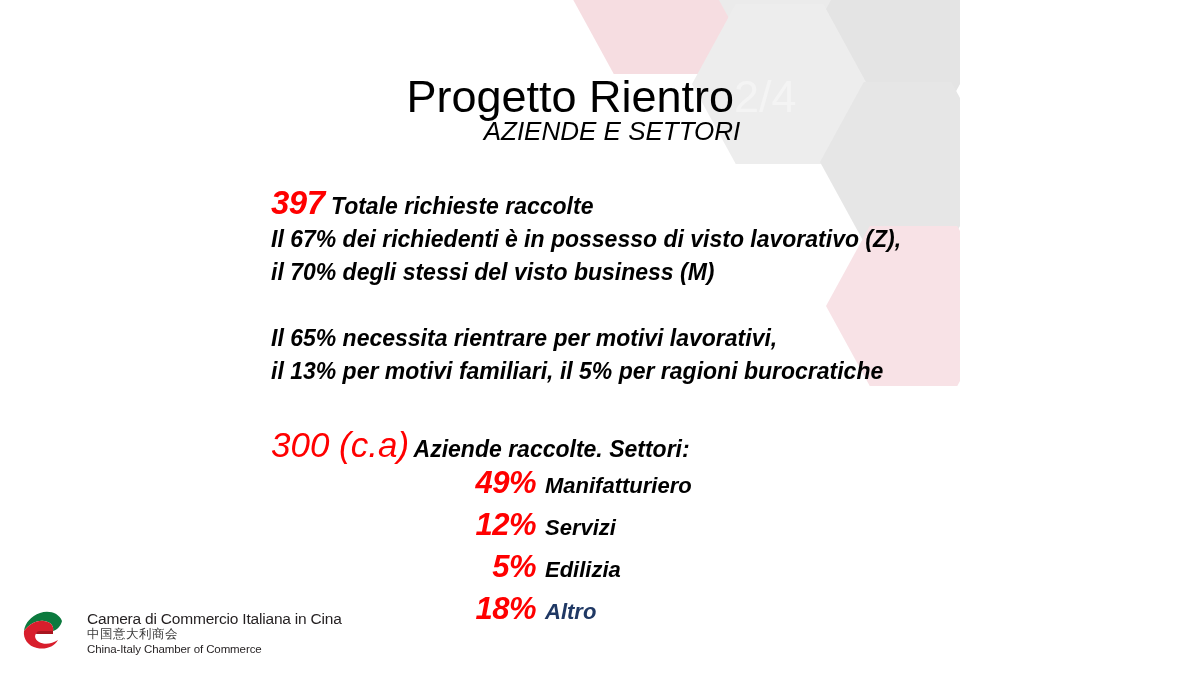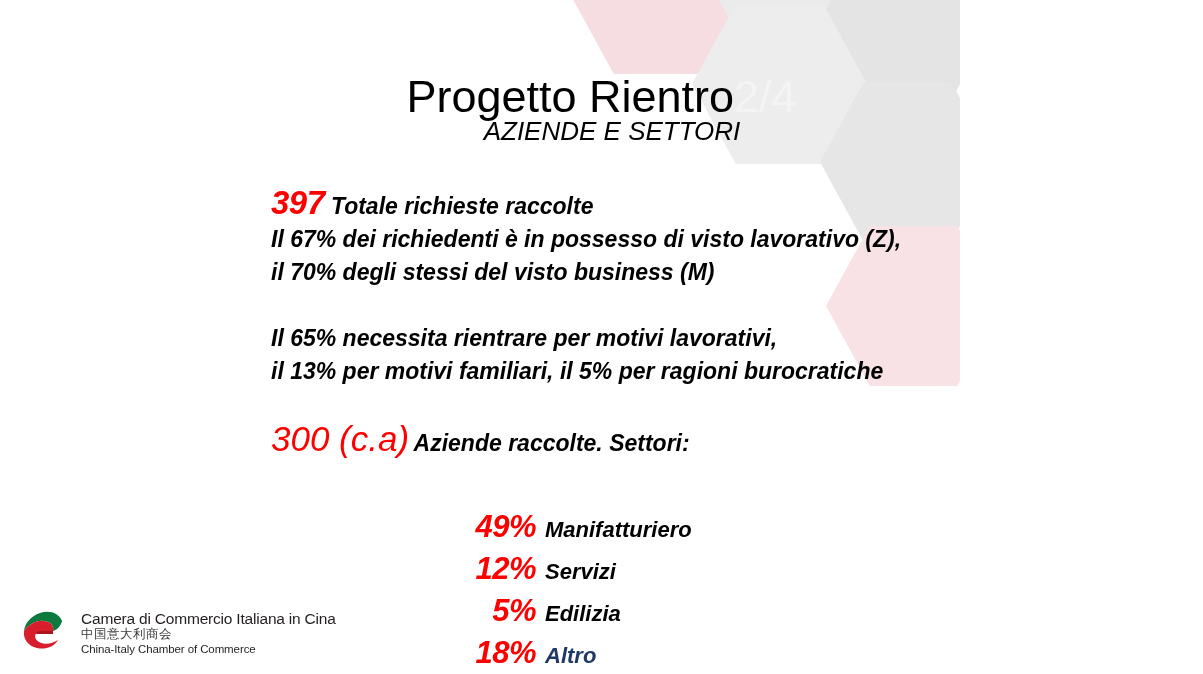--- a/index.html
+++ b/index.html
@@ -85,21 +85,21 @@
 
   
   .aziende-block {
     position: absolute;
     left: 271px;
     top: 418px;
     width: 860px;
   }
   .aziende-head {
     white-space: nowrap;
-    line-height: 42px;
+    line-height: 54px;
   }
   .red-300 {
     color: #ff0000;
     font-size: 35px;
     font-style: italic;
     font-weight: normal;
     letter-spacing: 0px;
   }
   .aziende-label {
     font-weight: bold;
@@ -121,21 +121,20 @@
     height: 42px;
   }
   .sector-pct {
     width: 265px;
     text-align: right;
     color: #ff0000;
     font-size: 31px;
     font-weight: bold;
     font-style: italic;
     letter-spacing: -0.5px;
-    margin-top: 44px;
   }
   .sector-name {
     padding-left: 9px;
     font-size: 22px;
     font-weight: bold;
     font-style: italic;
     color: #000000;
     white-space: nowrap;
   }
 
@@ -146,21 +145,21 @@
     top: 609px;
     display: flex;
     align-items: center;
   }
   .logo-mark {
     width: 52px;
     height: 48px;
     flex: 0 0 52px;
   }
   .logo-text {
-    margin-left: 15px;
+    margin-left: 21px;
     color: #231f20;
   }
   .logo-l1 {
     font-size: 15.5px;
     line-height: 17px;
     letter-spacing: -0.2px;
     white-space: nowrap;
   }
   .logo-l2 {
     font-size: 12.5px;

